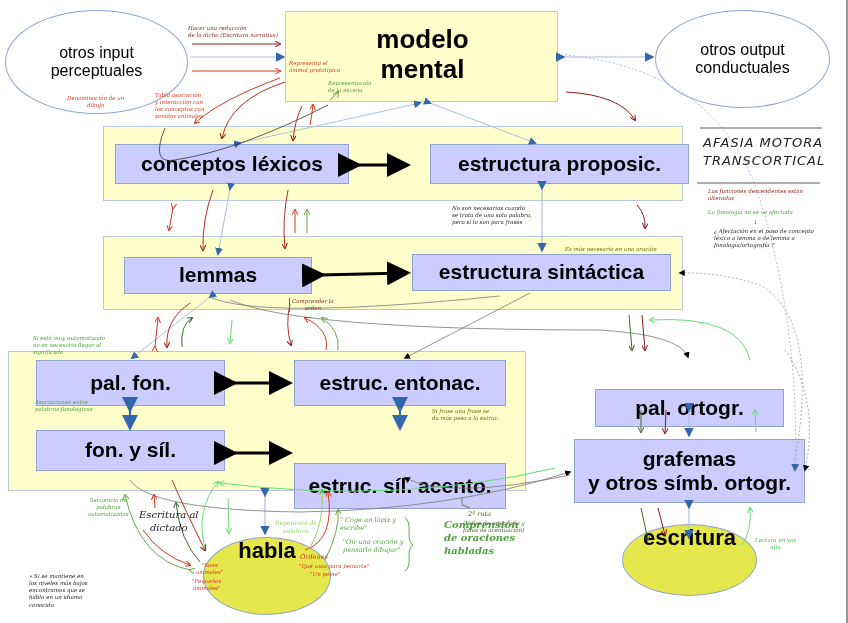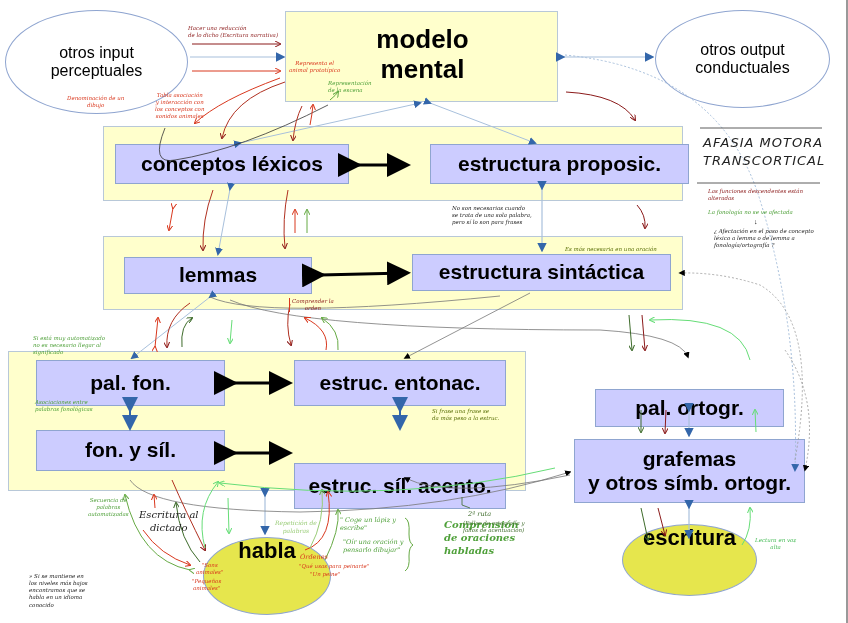--- a/index.html
+++ b/index.html
@@ -3,21 +3,21 @@
 <meta charset="utf-8">
 <style>
   html, body { margin:0; padding:0; background:#ffffff; }
   body { width:848px; height:623px; position:relative; overflow:hidden; font-family:"Liberation Sans", sans-serif; }
   .abs { position:absolute; box-sizing:border-box; }
   .panel { background:#ffffcc; border:1px solid #b8c8d8; }
   .box { background:#ccccff; border:1px solid #8fa5d0; display:flex; align-items:center; justify-content:center; text-align:center; font-weight:bold; color:#000; font-size:21px; line-height:1.15; }
   .ellipse-out { border:1px solid #8fa5d0; border-radius:50%; background:#ffffff; display:flex; align-items:center; justify-content:center; text-align:center; font-size:16px; line-height:1.15; color:#000; }
   .ellipse-yel { border:1px solid #8fa5d0; border-radius:50%; background:#e6e64d; display:flex; align-items:flex-start; justify-content:center; font-weight:bold; font-size:22px; color:#000; }
   .note { font-family:"DejaVu Serif", serif; font-style:italic; font-size:5.5px; line-height:1.3; white-space:pre-line; }
-  .red { color:#d9381e;text-align:center; }
+  .red { color:#d9381e; }
   .dred { color:#8b1a1a; }
   .grn { color:#4fa03a; }
   .lgrn { color:#66cc66; }
   .blk { color:#222; }
   svg.links { position:absolute; left:0; top:0; }
   .title-note { font-family:"DejaVu Sans", sans-serif; font-style:italic; font-size:13px; letter-spacing:1px; color:#222; white-space:pre-line; line-height:1.35; font-weight:lighter; }
   .rborder { position:absolute; right:0; top:0; width:2px; height:623px; background:#999; }
 </style>
 </head>
 <body>

